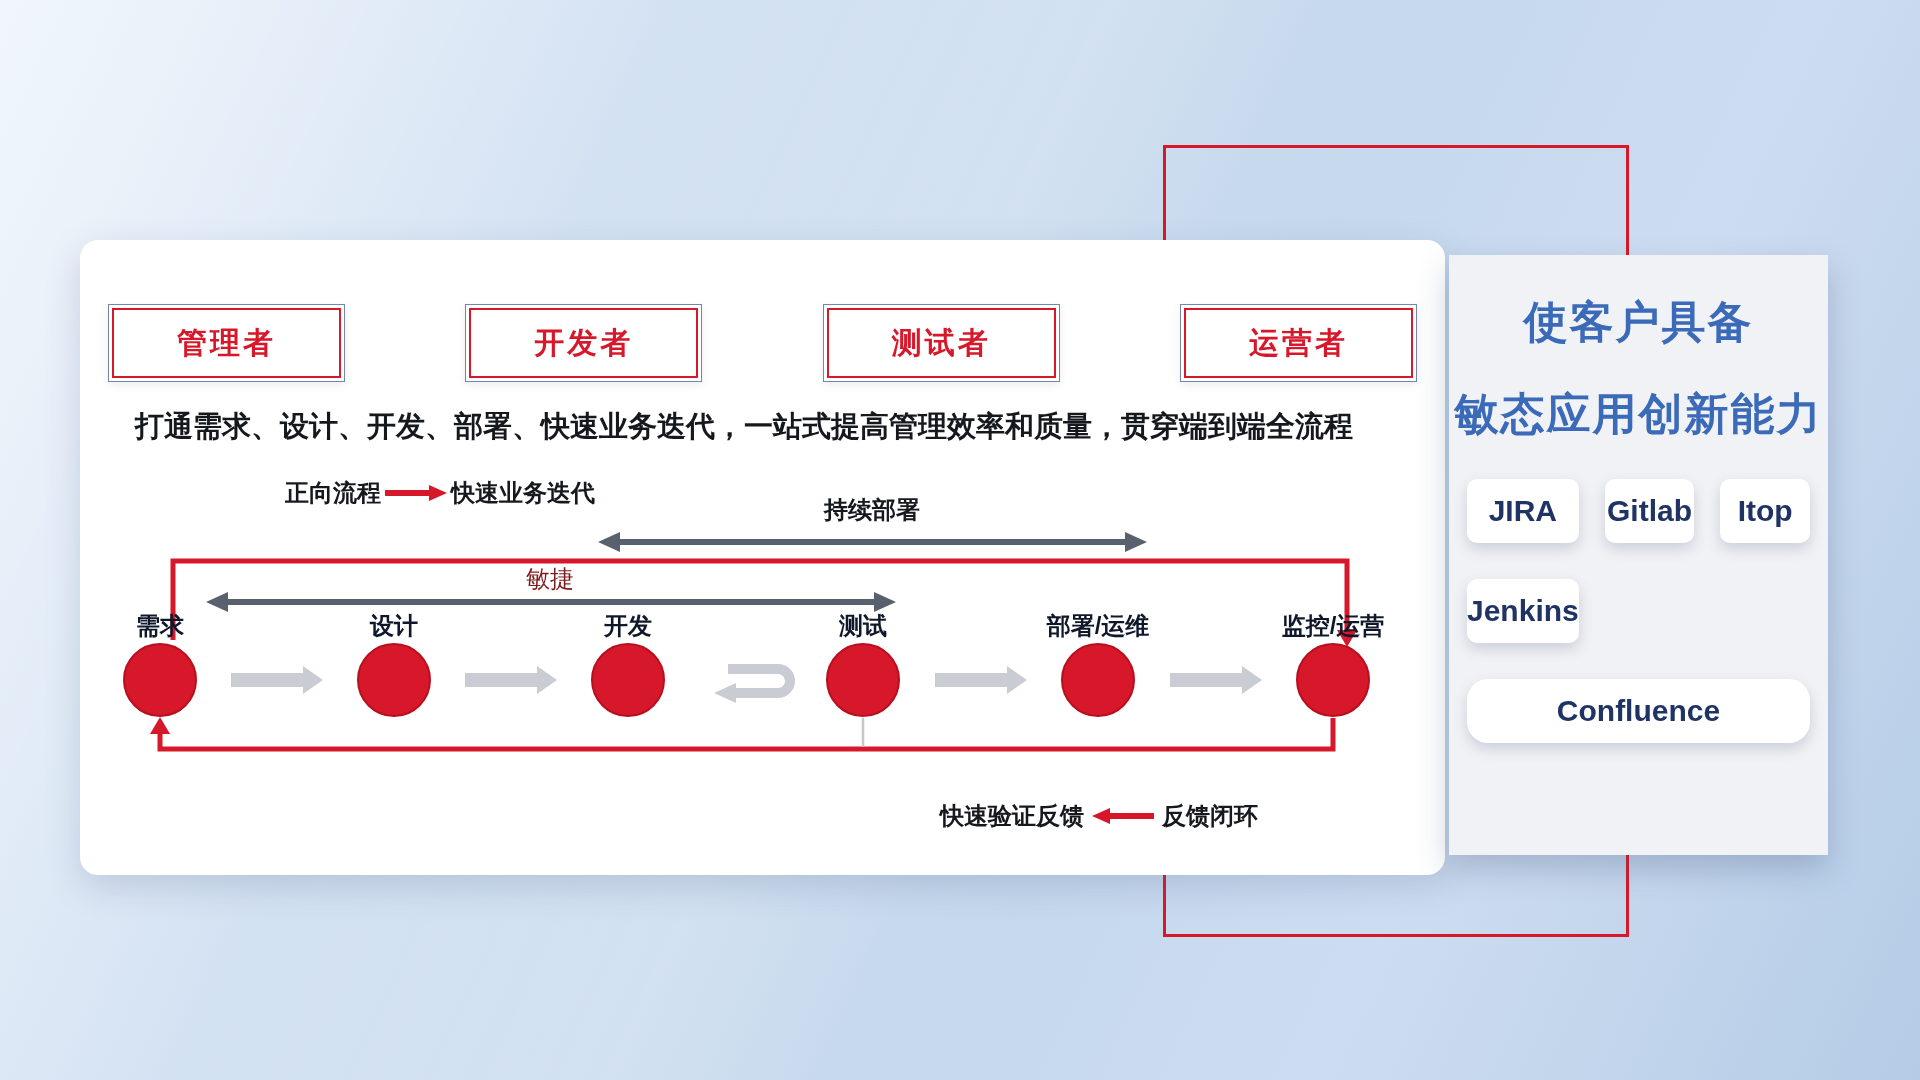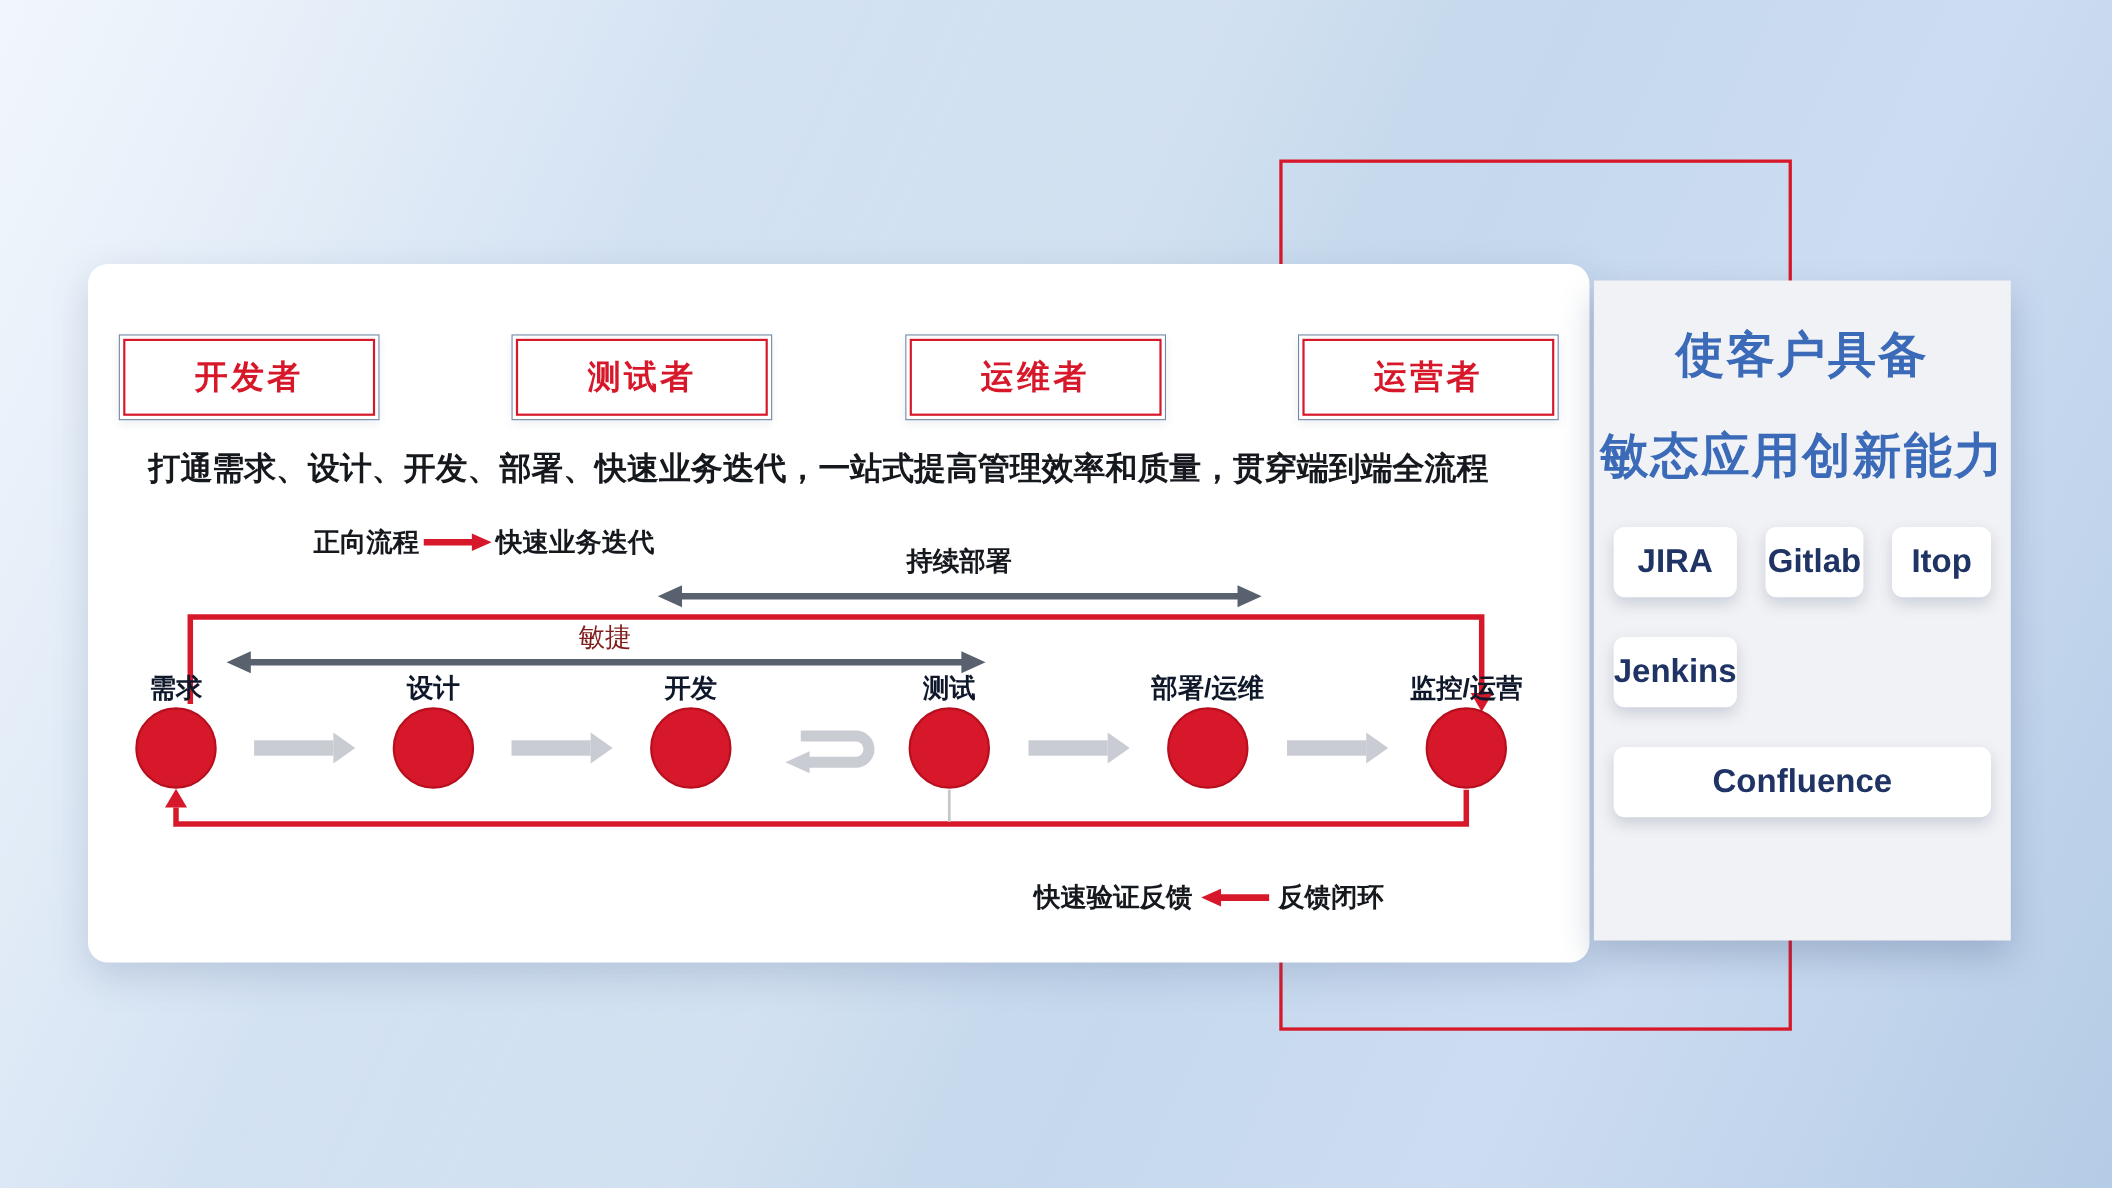--- a/index.html
+++ b/index.html
@@ -174,40 +174,40 @@
     background: #ffffff;
     border-radius: 10px;
     display: flex;
     align-items: center;
     justify-content: center;
     font-size: 30px;
     font-weight: bold;
     color: #1f3464;
     box-shadow: 0 6px 14px rgba(50,70,110,0.2);
   }
-  .tool-box.full { grid-column: 1 / -1; }
+  .tool-box.full { grid-column: 1 / -1; border-radius: 21px; }
 </style>
 </head>
 <body>
 
 <div class="stage">
 
   <div class="red-frame"></div>
 
   <div class="main-card">
 
     <div class="roles-row">
+      <div class="role-box">
+        <div class="role-inner">管理者</div>
+      </div>
       <div class="role-box">
         <div class="role-inner">开发者</div>
       </div>
       <div class="role-box">
         <div class="role-inner">测试者</div>
-      </div>
-      <div class="role-box">
-        <div class="role-inner">运维者</div>
       </div>
       <div class="role-box">
         <div class="role-inner">运营者</div>
       </div>
     </div>
 
     <div class="subtitle">打通需求、设计、开发、部署、快速业务迭代，一站式提高管理效率和质量，贯穿端到端全流程</div>
 
     <div class="legend-forward">
       <span>正向流程</span>

